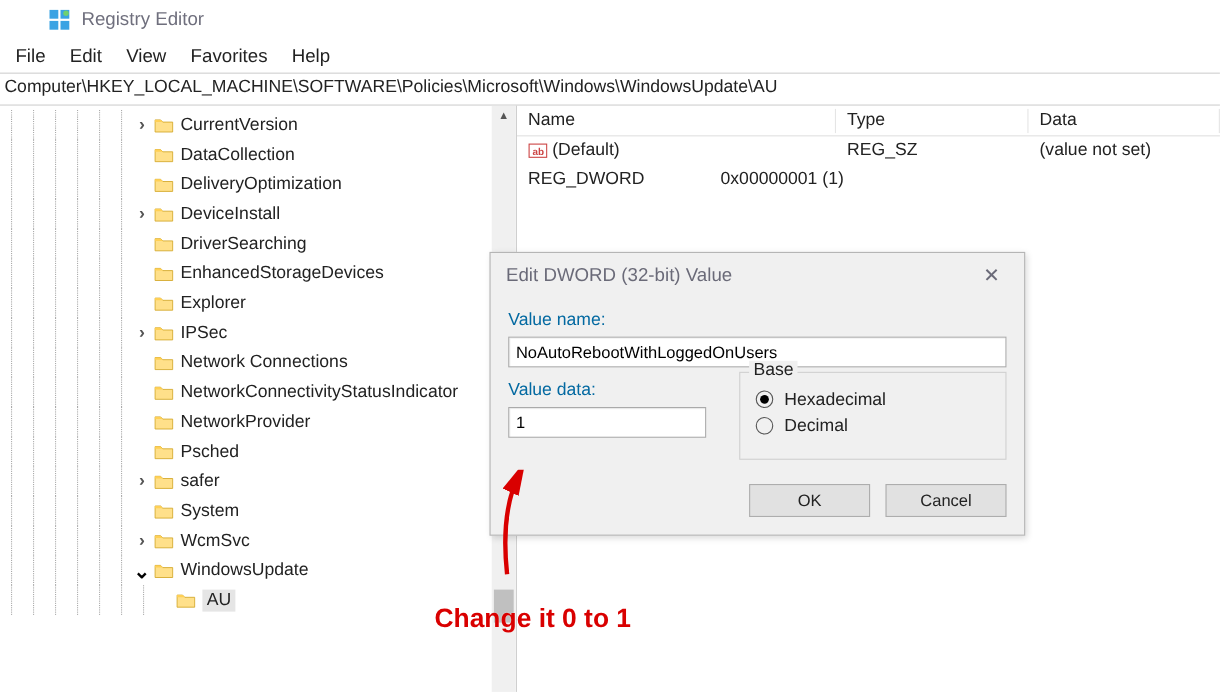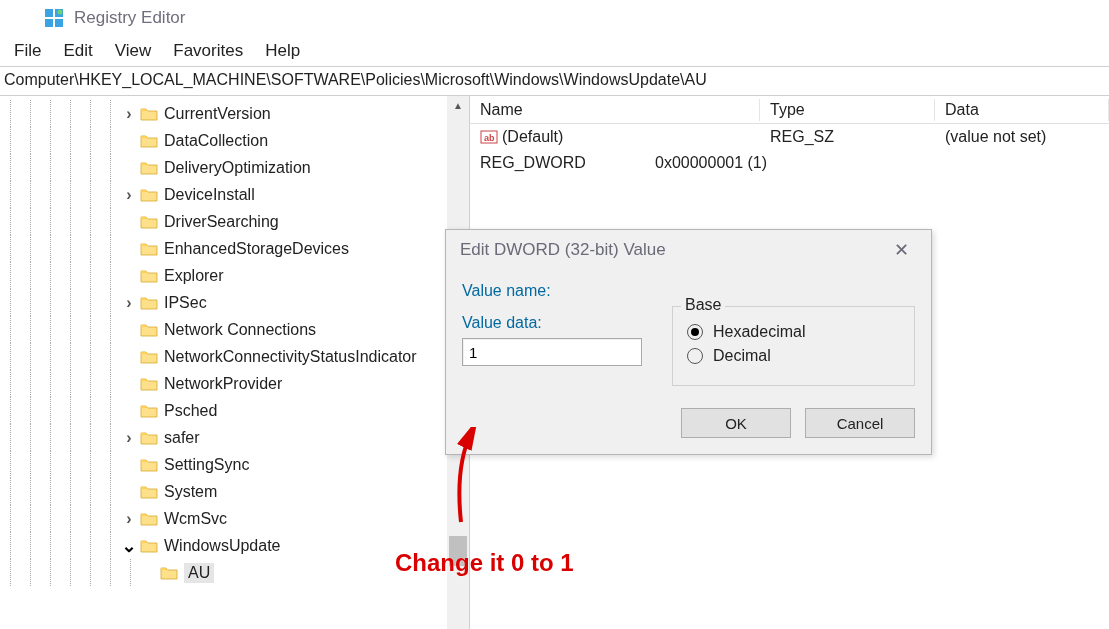--- a/index.html
+++ b/index.html
@@ -36,21 +36,21 @@
   .dialog { position: absolute; left: 445px; top: 229px; width: 487px; background: #f0f0f0; border: 1px solid #b5b5b5; box-shadow: 2px 2px 6px rgba(0,0,0,0.15); }
   .dlg-title { display: flex; justify-content: space-between; align-items: center; height: 40px; padding: 0 14px; color: #6a6a78; font-size: 17px; }
   .dlg-close { font-size: 18px; color: #6a6a78; padding: 4px 8px; }
   .dlg-body { padding: 4px 16px 16px 16px; }
   .dlg-label { font-size: 16px; margin: 8px 0 6px 0; color: #0369a1; }
   .dlg-field { width: 100%; height: 28px; border: 1px solid #aaa; background: #fff; padding: 2px 6px; font-size: 15px; box-shadow: inset 1px 1px 0 rgba(0,0,0,0.06); }
   .dlg-row2 { display: flex; gap: 30px; margin-top: 4px; }
   .value-data { width: 180px; }
   .base-group { border: 1px solid #d0d0d0; padding: 10px 14px 14px 14px; position: relative; flex: 1; }
   .base-legend { position: absolute; top: -11px; left: 8px; background: #f0f0f0; padding: 0 4px; font-size: 16px; }
-  .radio-row { display: flex; align-items: center; gap: 10px; font-size: 16px; margin: 6px 0; }
+  .radio-row { display: flex; gap: 10px; font-size: 16px; margin: 6px 0; }
   .radio { width: 16px; height: 16px; border-radius: 50%; border: 1px solid #555; display:inline-flex;align-items:center;justify-content:center; }
   .radio.checked::after { content: ""; width: 8px; height: 8px; background: #000; border-radius: 50%; }
   .dlg-buttons { display: flex; justify-content: flex-end; gap: 14px; margin-top: 22px; }
   .btn { width: 110px; height: 30px; background: #e1e1e1; border: 1px solid #adadad; font-size: 15px; display:flex;align-items:center;justify-content:center; }
   
   .annotation { position: absolute; left: 395px; top: 520px; color: #d90000; font-weight: 700; font-size: 24px; font-family: Arial, sans-serif; text-shadow: 0 0 1px #fff; margin-top: 29px; }
   .arrow { position: absolute; left: 455px; top: 427px; width: 30px; height: 100px; pointer-events: none; }
 </style>
 </head>
 <body>
@@ -283,36 +283,20 @@
             <span class="vline"></span>
             <span class="vline"></span>
             <span class="vline"></span>
           </span>
           <span class="expander" style="font-size: 16px; font-weight: bold;">›</span>
           <span class="folder-icon"><svg viewBox="0 0 18 15">
               <path d="M1 3 h5 l2 2 h9 v9 h-16 z" fill="#ffe08a" stroke="#d4a92b" stroke-width="0.8"></path>
               <path d="M1 3 h5 l2 2 h-7 z" fill="#ffd055"></path>
             </svg></span>
           <span class="tree-label">safer</span>
-        </div>
-        <div class="tree-row">
-          <span class="indent-lines">
-            <span class="vline"></span>
-            <span class="vline"></span>
-            <span class="vline"></span>
-            <span class="vline"></span>
-            <span class="vline"></span>
-            <span class="vline"></span>
-          </span>
-          <span class="expander"></span>
-          <span class="folder-icon"><svg viewBox="0 0 18 15">
-              <path d="M1 3 h5 l2 2 h9 v9 h-16 z" fill="#ffe08a" stroke="#d4a92b" stroke-width="0.8"></path>
-              <path d="M1 3 h5 l2 2 h-7 z" fill="#ffd055"></path>
-            </svg></span>
-          <span class="tree-label">SettingSync</span>
         </div>
         <div class="tree-row">
           <span class="indent-lines">
             <span class="vline"></span>
             <span class="vline"></span>
             <span class="vline"></span>
             <span class="vline"></span>
             <span class="vline"></span>
             <span class="vline"></span>
           </span>
@@ -403,20 +387,21 @@
   </div>
 </div>
 
 <div class="dialog">
   <div class="dlg-title">
     <span>Edit DWORD (32-bit) Value</span>
     <span class="dlg-close">✕</span>
   </div>
   <div class="dlg-body">
     <div class="dlg-label">Value name:</div>
+    <input class="dlg-field" readonly="" value="NoAutoRebootWithLoggedOnUsers" style="">
     <div class="dlg-row2">
       <div class="value-data">
         <div class="dlg-label">Value data:</div>
         <input class="dlg-field" value="1" style="">
       </div>
       <div class="base-group">
         <div class="base-legend">Base</div>
         <div class="radio-row">
           <span class="radio checked"></span>
           <span>Hexadecimal</span>

